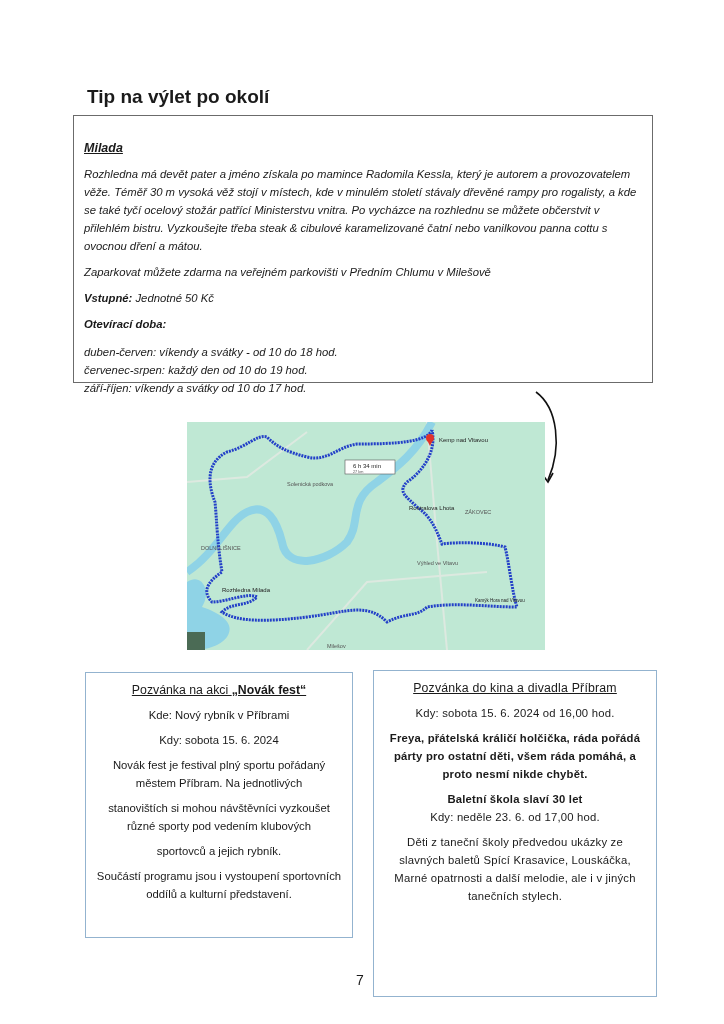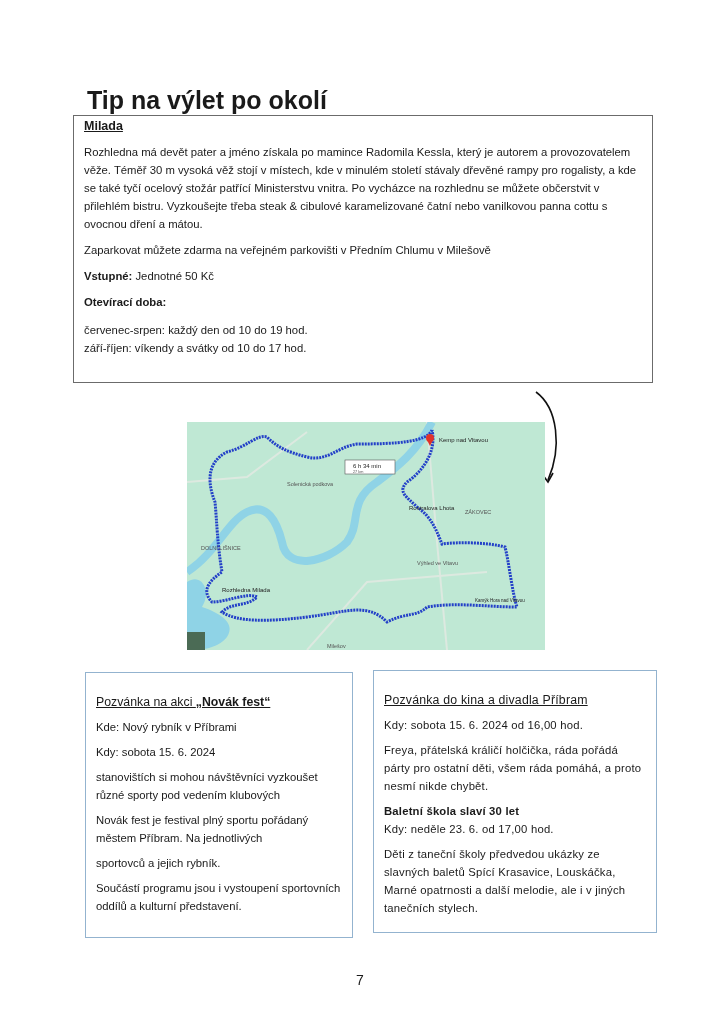--- a/index.html
+++ b/index.html
@@ -1,51 +1,52 @@
 <!DOCTYPE html>
 <html><head>
 <meta charset="utf-8">
 <style>
   html, body { margin: 0; padding: 0; background: #ffffff; }
   body { width: 724px; height: 1024px; position: relative; overflow: hidden;
          font-family: "Liberation Sans", "DejaVu Sans", sans-serif; color: #1a1a1a; }
-  .heading { position: absolute; left: 87px; top: 86px; font-size: 25px; font-weight: bold; margin: 0; }
+  .heading { position: absolute; left: 87px; top: 86px; font-size: 19px; font-weight: bold; margin: 0; }
   .tip-box { position: absolute; left: 73px; top: 115px; width: 580px; height: 268px;
-             border: 1.5px solid #6b6b6b; box-sizing: border-box; padding: 1px 10px; font-size: 11.3px; line-height: 18px; }
+             border: 1.5px solid #6b6b6b; box-sizing: border-box; padding: 23px 10px; font-size: 11.3px; line-height: 18px; font-style: italic; }
   .tip-title { font-weight: bold; text-decoration: underline; font-size: 12.5px; margin-bottom: 8px; }
   .tip-p { margin: 0 0 8px 0; }
   .tip-lines div { margin: 0; }
   .arrow { position: absolute; left: 528px; top: 388px; }
   .map { position: absolute; left: 187px; top: 422px; width: 358px; height: 228px;
          background: #bfe8d4; overflow: hidden; }
   .map svg { display: block; }
   .event-box { position: absolute; border: 1.5px solid #93b3cf; box-sizing: border-box;
-               text-align: left; font-size: 11.3px; line-height: 18px; padding: 20px 10px; }
+               text-align: center; font-size: 11.3px; line-height: 18px; padding: 8px 10px; }
   .left-box { left: 85px; top: 672px; width: 268px; height: 266px; }
-  .right-box { left: 373px; top: 670px; width: 284px; height: 263px; letter-spacing: 0.2px; }
+  .right-box { left: 373px; top: 670px; width: 284px; height: 327px; letter-spacing: 0.2px; }
   .event-title { text-decoration: underline; font-size: 12.3px; margin-bottom: 7px; }
   .event-title b { font-weight: bold; }
   .ep { margin: 0 0 7px 0; }
   .bold { font-weight: bold; }
   .page-num { position: absolute; left: 356px; top: 972px; font-size: 14px; }
   .map-label { font-size: 5.5px; fill: #555; font-family: "Liberation Sans", sans-serif; }
   .map-label-dark { font-size: 6px; fill: #222; font-family: "Liberation Sans", sans-serif; }
 </style>
 </head>
 <body>
 
 <h1 class="heading">Tip na výlet po okolí</h1>
 
 <section class="tip-box">
   <div class="tip-title">Milada</div>
   <p class="tip-p">Rozhledna má devět pater a jméno získala po mamince Radomila Kessla, který je autorem a provozovatelem věže. Téměř 30 m vysoká věž stojí v místech, kde v minulém století stávaly dřevěné rampy pro rogalisty, a kde se také tyčí ocelový stožár patřící Ministerstvu vnitra. Po vycházce na rozhlednu se můžete občerstvit v přilehlém bistru. Vyzkoušejte třeba steak &amp; cibulové karamelizované čatní nebo vanilkovou panna cottu s ovocnou dření a mátou.</p>
   <p class="tip-p">Zaparkovat můžete zdarma na veřejném parkovišti v Předním Chlumu v Milešově</p>
   <p class="tip-p"><span class="bold">Vstupné:</span><span> Jednotné 50 Kč</span></p>
   <div class="bold" style="margin-bottom:10px;">Otevírací doba:</div>
   <div class="tip-lines">
+    <div>duben-červen: víkendy a svátky - od 10 do 18 hod.</div>
     <div>červenec-srpen: každý den od 10 do 19 hod.</div>
     <div>září-říjen: víkendy a svátky od 10 do 17 hod.</div>
   </div>
 </section>
 
 <svg class="arrow" width="40" height="100" viewBox="0 0 40 100">
   <path d="M8 4 C 30 20, 34 60, 20 92" stroke="#111" stroke-width="1.6" fill="none"></path>
   <path d="M14 86 L20 94 L25 85" stroke="#111" stroke-width="1.6" fill="none"></path>
 </svg>
 
@@ -81,28 +82,28 @@
     <text x="230" y="143" class="map-label">Výhled ve Vltavu</text>
     <text x="100" y="64" class="map-label">Solenická podkova</text>
     <rect x="0" y="210" width="18" height="18" fill="#4b6b55"></rect>
   </svg>
 </div>
 
 <section class="event-box left-box">
   <div class="event-title"><span>Pozvánka na akci </span><b>„Novák fest“</b></div>
   <p class="ep">Kde: Nový rybník v Příbrami</p>
   <p class="ep">Kdy: sobota 15. 6. 2024</p>
+  <p class="ep">Novák fest je festival plný sportu pořádaný městem Příbram. Na jednotlivých</p>
   <p class="ep">stanovištích si mohou návštěvníci vyzkoušet různé sporty pod vedením klubových</p>
-  <p class="ep">Novák fest je festival plný sportu pořádaný městem Příbram. Na jednotlivých</p>
   <p class="ep">sportovců a jejich rybník.</p>
   <p class="ep">Součástí programu jsou i vystoupení sportovních oddílů a kulturní představení.</p>
 </section>
 
 <section class="event-box right-box">
   <div class="event-title">Pozvánka do kina a divadla Příbram</div>
   <p class="ep">Kdy: sobota 15. 6. 2024 od 16,00 hod.</p>
-  <p class="ep" style="">Freya, přátelská králičí holčička, ráda pořádá párty pro ostatní děti, všem ráda pomáhá, a proto nesmí nikde chybět.</p>
+  <p class="ep" style="font-weight:bold;">Freya, přátelská králičí holčička, ráda pořádá párty pro ostatní děti, všem ráda pomáhá, a proto nesmí nikde chybět.</p>
   <div class="bold">Baletní škola slaví 30 let</div>
   <p class="ep">Kdy: neděle 23. 6. od 17,00 hod.</p>
   <p class="ep">Děti z taneční školy předvedou ukázky ze slavných baletů Spící Krasavice, Louskáčka, Marné opatrnosti a další  melodie, ale i v jiných tanečních stylech.</p>
 </section>
 
 <div class="page-num">7</div>
 
 </body></html>

